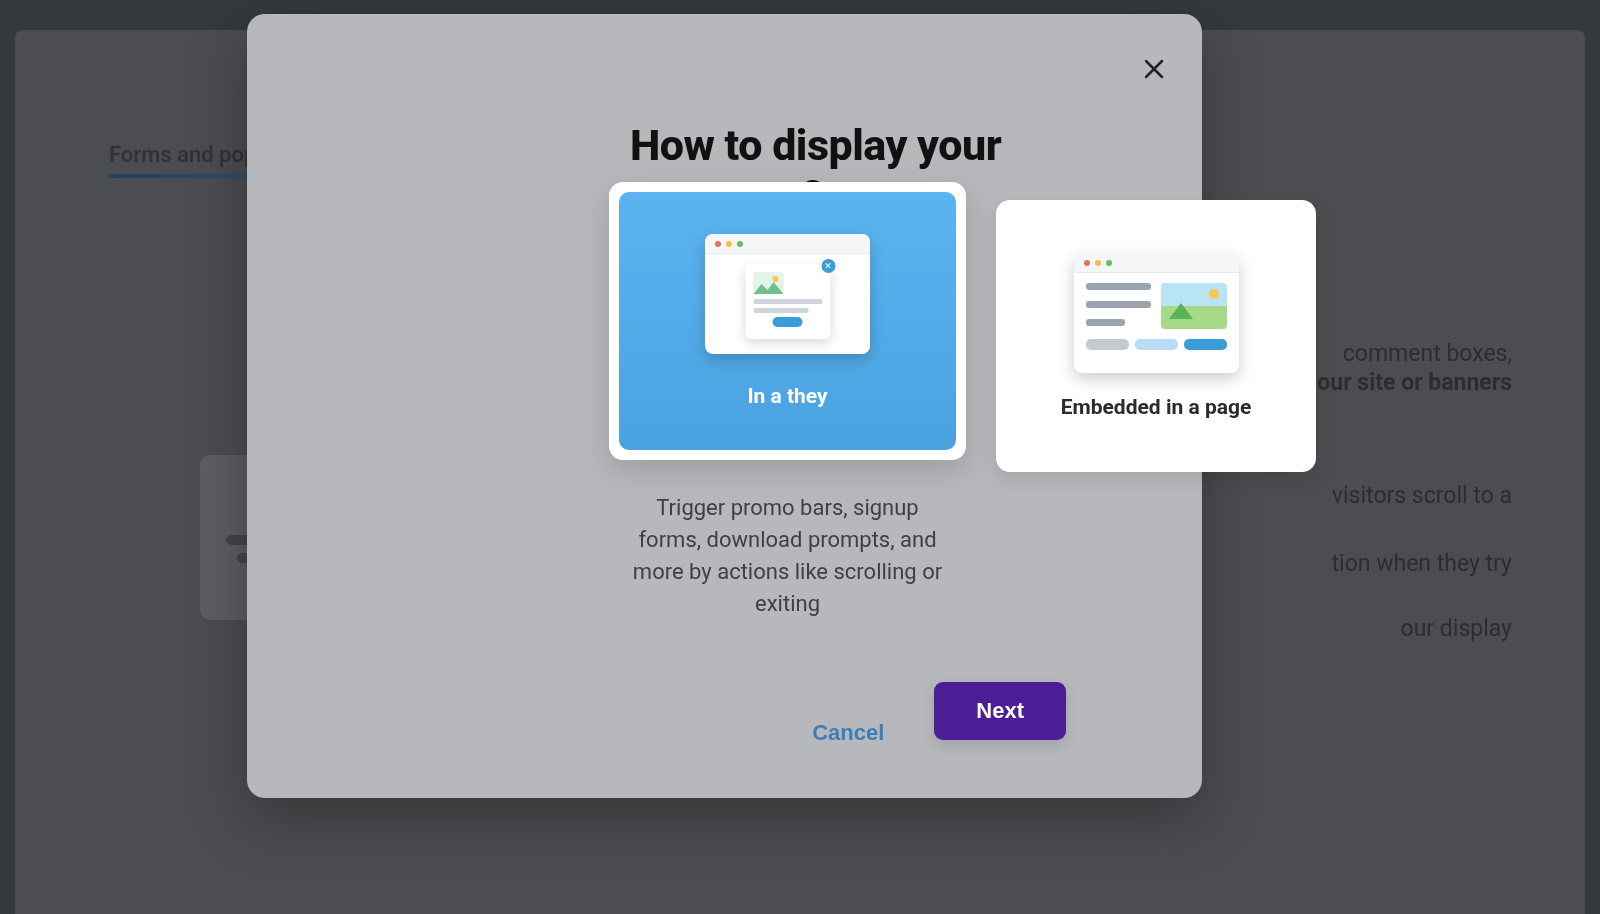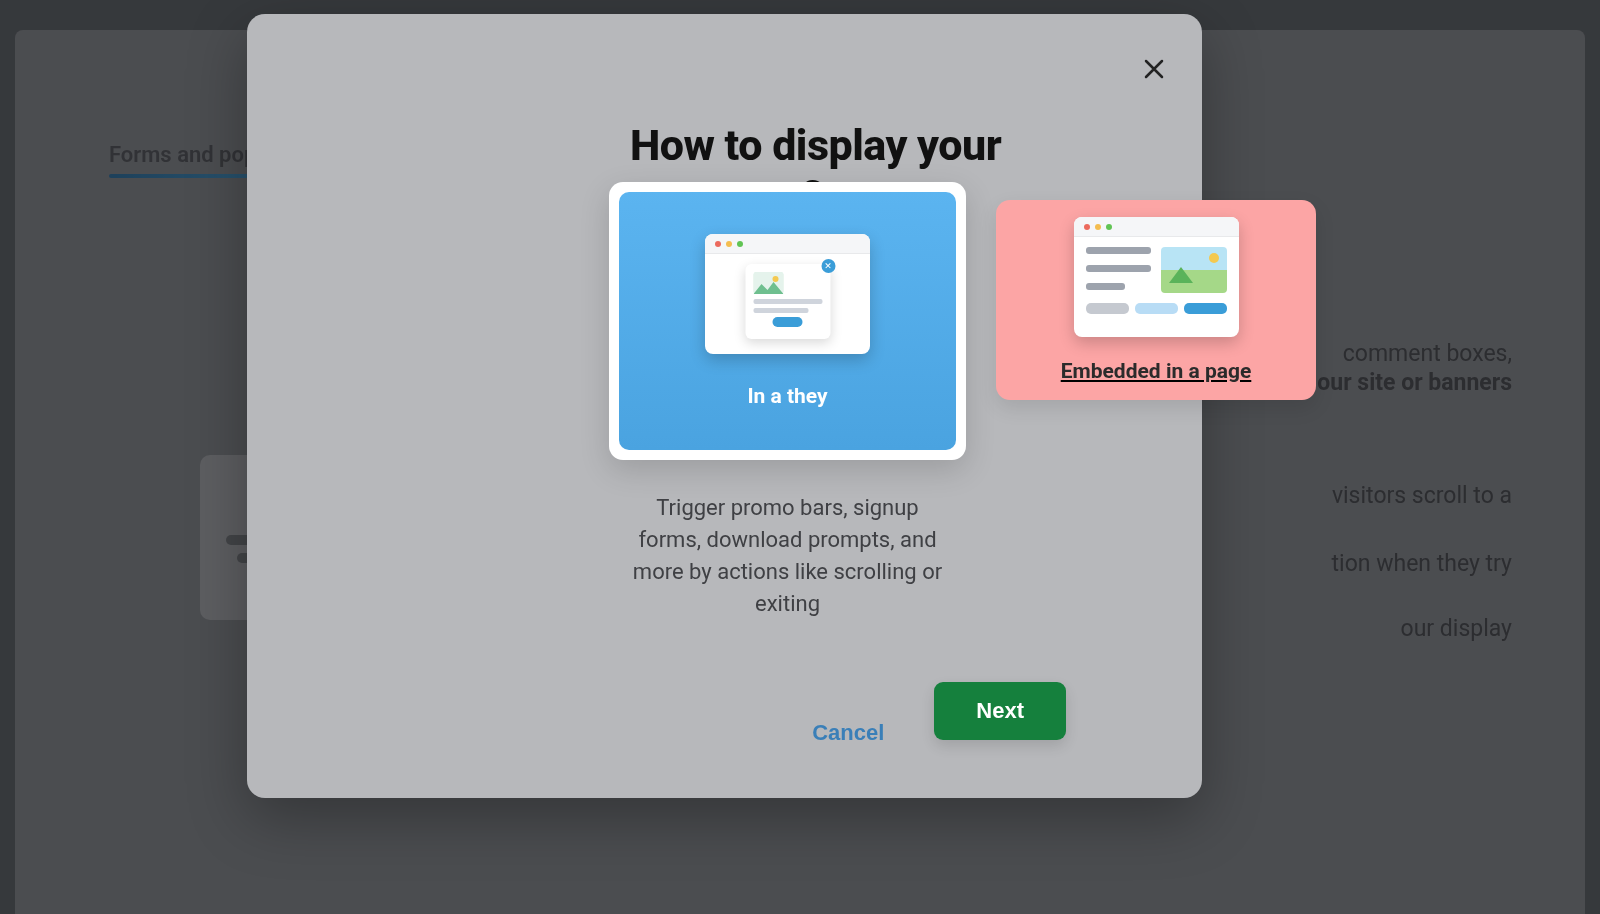--- a/index.html
+++ b/index.html
@@ -123,27 +123,26 @@
       border-radius: 14px;
       cursor: pointer;
       position: relative;
     }
     .option-card.selected {
       background: #fff;
       padding: 10px;
       box-shadow: 0 10px 30px rgba(0,0,0,0.15);
     }
     .option-card.unselected {
-      background: #fca5a5;
+      background: #ffffff;
       padding: 10px;
       box-shadow: 0 8px 20px rgba(0,0,0,0.1);
       width: 320px;
-      height: 200px;
+      height: 272px;
       margin-top: 18px;
-      text-decoration: underline;
     }
     .option-inner {
       width: 100%;
       height: 100%;
       border-radius: 10px;
       display: flex;
       flex-direction: column;
       align-items: center;
       justify-content: center;
       padding: 20px;
@@ -331,21 +330,21 @@
     .cancel-btn {
       background: none;
       border: none;
       color: #3a7fb8;
       font-size: 22px;
       font-weight: 700;
       cursor: pointer;
       margin-top: 44px;
     }
     .next-btn {
-      background: #15803d;
+      background: #4c1d95;
       border: none;
       color: #fff;
       font-size: 22px;
       font-weight: 700;
       padding: 16px 42px;
       border-radius: 9px;
       cursor: pointer;
       box-shadow: 0 6px 14px rgba(0,0,0,0.12);
     }
   </style>

